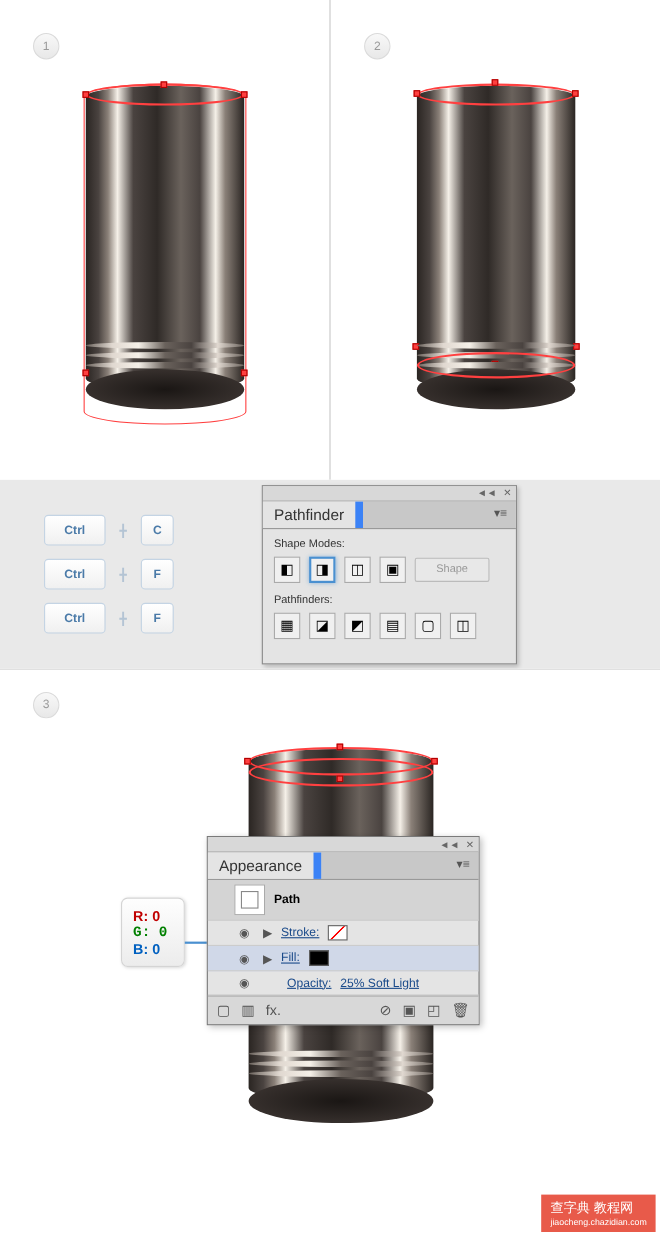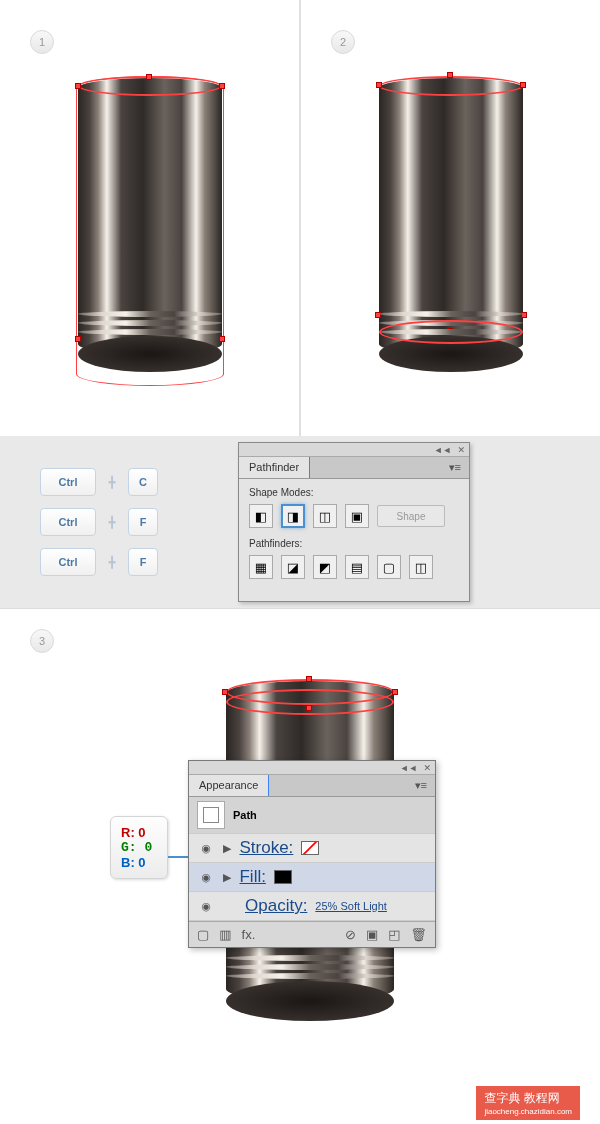--- a/index.html
+++ b/index.html
@@ -177,22 +177,22 @@
     }
     .tb-icon { font-size: 9px; color: #666; cursor: pointer; }
     .panel-tabs {
       display: flex;
       background: #c8c8c8;
       border-bottom: 1px solid #999;
     }
     .panel-tab {
       padding: 4px 10px;
       background: #e4e4e4;
-      border-right: 1px solid #3b82f6;
-      font-size: 11px;
+      border-right: 7px solid #3b82f6;
+      font-size: 14px;
       color: #333;
     }
     .panel-menu {
       margin-left: auto;
       padding: 4px 8px;
       color: #555;
     }
     .panel-body {
       padding: 8px 10px 12px;
     }
@@ -315,21 +315,21 @@
       left: 188px;
       top: 760px;
       width: 248px;
       background: #e4e4e4;
       border: 1px solid #7a7a7a;
       box-shadow: 2px 2px 6px rgba(0,0,0,0.25);
     }
     .ap-row {
       display: flex;
       align-items: center;
-      padding: 4px 8px;
+      padding: 4px 24px;
       border-bottom: 1px solid #ccc;
       gap: 8px;
     }
     .ap-row.header {
       background: #d4d4d4;
       font-weight: bold;
     }
     .eye-col { width: 18px; text-align: center; color: #555; }
     .swatch-lg {
       width: 28px;
@@ -346,21 +346,21 @@
       border: 1px solid #666;
       display: inline-block;
     }
     .swatch-none {
       background: linear-gradient(135deg, #fff 45%, #f00 47%, #f00 53%, #fff 55%);
     }
     .swatch-black { background: #000; }
     .attr-label {
       color: #1a4a8a;
       text-decoration: underline;
-      font-size: 17px;
+      font-size: 11px;
       cursor: pointer;
     }
     .opacity-val {
       color: #1a4a8a;
       text-decoration: underline;
       font-size: 11px;
     }
     .panel-footer {
       display: flex;
       justify-content: space-between;
@@ -368,21 +368,21 @@
       padding: 5px 8px;
       background: #d8d8d8;
       border-top: 1px solid #aaa;
     }
     .footer-icons { display: flex; gap: 10px; color: #555; font-size: 13px; }
     
     
     .footer-wm {
       position: absolute;
       bottom: 4px;
-      right: 20px;
+      right: 4px;
       background: #e85a4a;
       color: #fff;
       padding: 4px 8px;
       font-size: 12px;
     }
     .footer-wm .sub { font-size: 8px; display: block; }
   </style>
 </head>
 <body>
 

